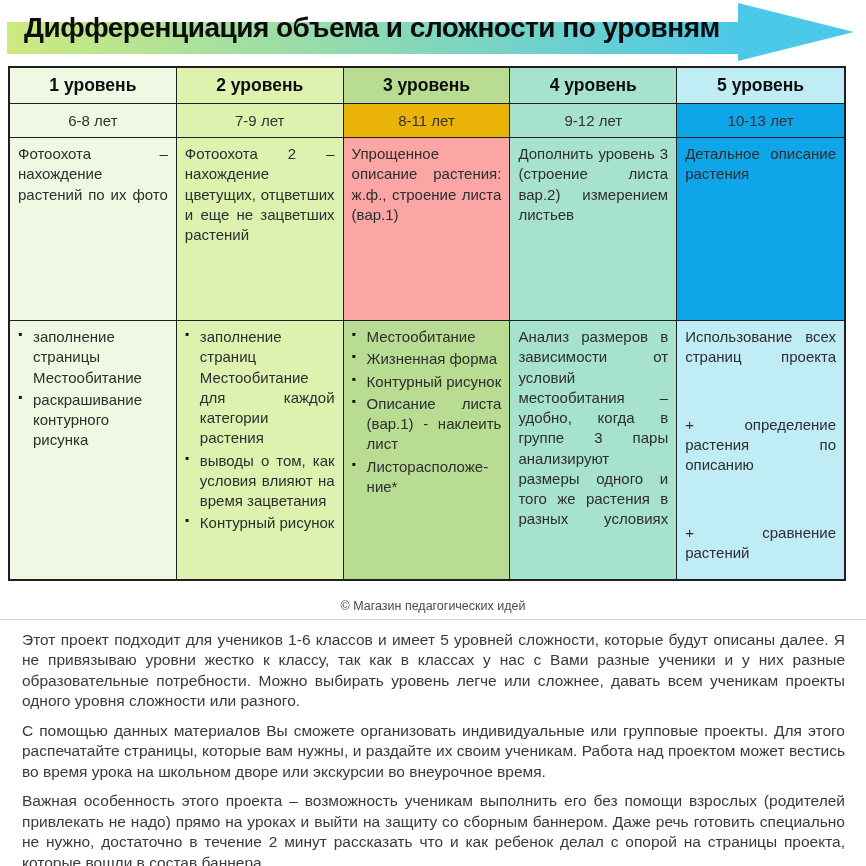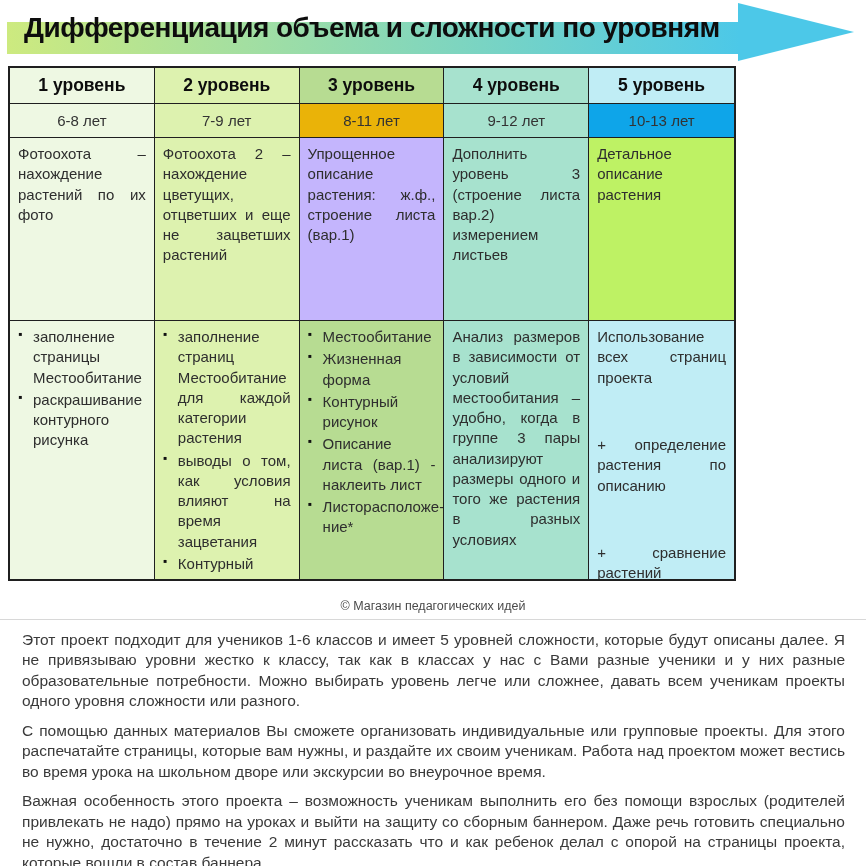--- a/index.html
+++ b/index.html
@@ -18,21 +18,21 @@
     border-top:29px solid transparent;border-bottom:29px solid transparent;
     border-left:116px solid #4cc8e8;
   }
   .banner-title{
     position:absolute;left:24px;top:12px;width:720px;
     font-size:28px;font-weight:bold;color:#0d0d0d;letter-spacing:-0.5px;
     white-space:nowrap;
   }
   
   .lvl-table{
-    margin:4px 8px 0 8px;width:728px;border:2px solid #1f1f1f;
+    margin:4px 8px 0 8px;width:838px;border:2px solid #1f1f1f;
     display:grid;grid-template-columns:repeat(5,1fr);
     grid-template-rows:36px 34px 183px 258px;
     box-sizing:border-box;
   }
   .cell{
     border-right:1px solid #1f1f1f;border-bottom:1px solid #1f1f1f;
     box-sizing:border-box;overflow:hidden;
   }
   .cell:nth-child(5n){border-right:none;}
   .cell.lastrow{border-bottom:none;}
@@ -89,27 +89,27 @@
   <div class="cell age" style="background: #eab308;">8-11 лет</div>
   <div class="cell age" style="background: rgb(167, 226, 206);">9-12 лет</div>
   <div class="cell age" style="background: #0ea5e9;">10-13 лет</div>
 
   <div class="cell bodycell" style="background: rgb(238, 248, 227);">
     <div class="jtext">Фотоохота – нахождение растений по их фото</div>
   </div>
   <div class="cell bodycell" style="background: rgb(221, 242, 175);">
     <div class="jtext">Фотоохота 2 – нахождение цветущих, отцветших и еще не зацветших растений</div>
   </div>
-  <div class="cell bodycell" style="background: #c4b5fd;">
+  <div class="cell bodycell" style="background: #fca5a5;">
     <div class="jtext">Упрощенное описание растения: ж.ф., строение листа (вар.1)</div>
   </div>
   <div class="cell bodycell" style="background: rgb(167, 226, 206);">
     <div class="jtext">Дополнить уровень 3 (строение листа вар.2) измерением листьев</div>
   </div>
-  <div class="cell bodycell" style="background: #bef264;">
+  <div class="cell bodycell" style="background: #0ea5e9;">
     <div class="jtext">Детальное описание растения</div>
   </div>
 
   <div class="cell bodycell lastrow" style="background: rgb(238, 248, 227);">
     <ul class="tasks">
       <li>заполнение страницы Местообитание</li>
       <li>раскрашивание контурного рисунка</li>
     </ul>
   </div>
   <div class="cell bodycell lastrow" style="background: rgb(221, 242, 175);">

